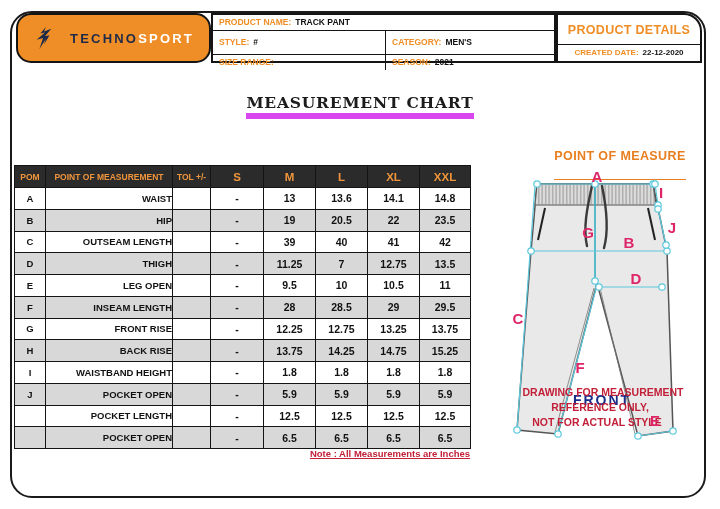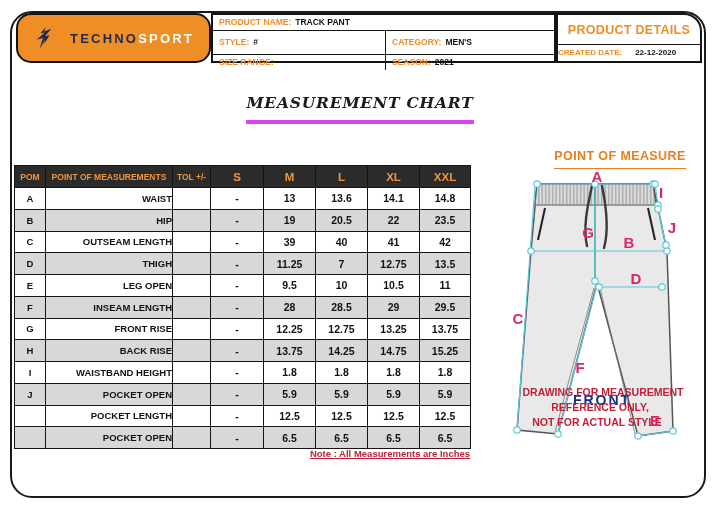--- a/index.html
+++ b/index.html
@@ -34,45 +34,45 @@
   .fcell.right{flex:1 1 auto;border-left:1.5px solid #141414;}
   .fcell.full{width:100%;}
   .lab{color:var(--orange);}
   .val{color:#111;}
   .details{
     position:absolute;left:556px;top:13px;width:146px;height:50px;
     border:2px solid #141414;border-top-right-radius:18px;box-sizing:border-box;background:#fff;
   }
   .details-title{height:29px;display:flex;align-items:center;justify-content:center;
     border-bottom:1.5px solid #141414;color:var(--orange);font-weight:bold;font-size:12.5px;letter-spacing:0.3px;}
-  .details-date{height:15px;display:flex;align-items:center;gap:13px;
+  .details-date{height:15px;display:flex;align-items:center;justify-content:center;gap:4px;
     font-size:8px;font-weight:bold;white-space:nowrap;}
   
   .page-title{position:absolute;top:93px;left:0;right:0;text-align:center;
     font-family:"DejaVu Serif",serif;font-size:15.5px;font-weight:bold;letter-spacing:0.8px;color:#1c1c1c;}
-  .page-title span{border-bottom:4px solid #d946ef;padding-bottom:8px;font-style:italic;}
+  .page-title span{border-bottom:6px solid #d946ef;padding-bottom:1px;}
   
   .meas-table{
     position:absolute;left:14px;top:165px;width:456px;border-collapse:collapse;table-layout:fixed;
   }
   .meas-table th,.meas-table td{border:1.5px solid #141414;box-sizing:border-box;padding:0;text-align:center;}
   .meas-table thead th{background:var(--table_header_bg);color:var(--table_header_text);height:22px;}
   .meas-table thead th.small{font-size:8.5px;}
   .meas-table thead th.size{font-size:11.5px;}
   .meas-table td{height:21.75px;font-size:10.5px;font-weight:bold;color:#111;background:#fff;}
   .meas-table td:first-child{font-size:9.5px;}
   .meas-table td.name-cell{text-align:right;padding-left:8px;font-size:9.5px;}
   .meas-table tr.alt td{background:var(--row_alt);}
   
   .note{position:absolute;top:448px;left:255px;width:270px;text-align:center;
     color:var(--note_red);font-size:9.5px;font-weight:bold;text-decoration:underline;}
   
   .pom-title{position:absolute;top:149px;left:530px;width:180px;text-align:center;
     color:#e87e1e;font-size:12.5px;font-weight:bold;letter-spacing:0.4px;}
-  .pom-title span{border-bottom:1.5px solid #e87e1e;padding-bottom:5px;}
+  .pom-title span{border-bottom:1.5px solid #e87e1e;padding-bottom:16px;}
   .pant{position:absolute;left:495px;top:168px;width:225px;height:285px;}
   .pom-letter{fill:var(--pom_letter);font-family:"Liberation Sans",sans-serif;font-size:15px;font-weight:bold;}
   .disclaimer{fill:var(--note_red);font-family:"Liberation Sans",sans-serif;font-size:10.5px;font-weight:bold;}
   .front-label{fill:var(--front_navy);font-family:"Liberation Sans",sans-serif;font-size:14px;font-weight:bold;letter-spacing:2px;}
   .mline{stroke:var(--measure_line);stroke-width:1.2;fill:none;}
   .mdot{fill:#ffffff;stroke:var(--measure_line);stroke-width:1.2;}
 </style>
 </head>
 <body>
 
@@ -136,21 +136,21 @@
         <col style="width:38px">
         <col style="width:53px">
       <col style="width:52px">
         <col style="width:52px">
         <col style="width:52px">
         <col style="width:51px">
     </colgroup>
     <thead>
       <tr>
         <th class="small">POM</th>
-        <th class="small">POINT OF MEASUREMENTS</th>
+        <th class="small">POINT OF MEASUREMENT</th>
         <th class="small">TOL +/-</th>
         <th class="size">S</th>
         <th class="size">M</th>
         <th class="size">L</th>
         <th class="size">XL</th>
         <th class="size">XXL</th>
       </tr>
     </thead>
     <tbody>
         <tr>

